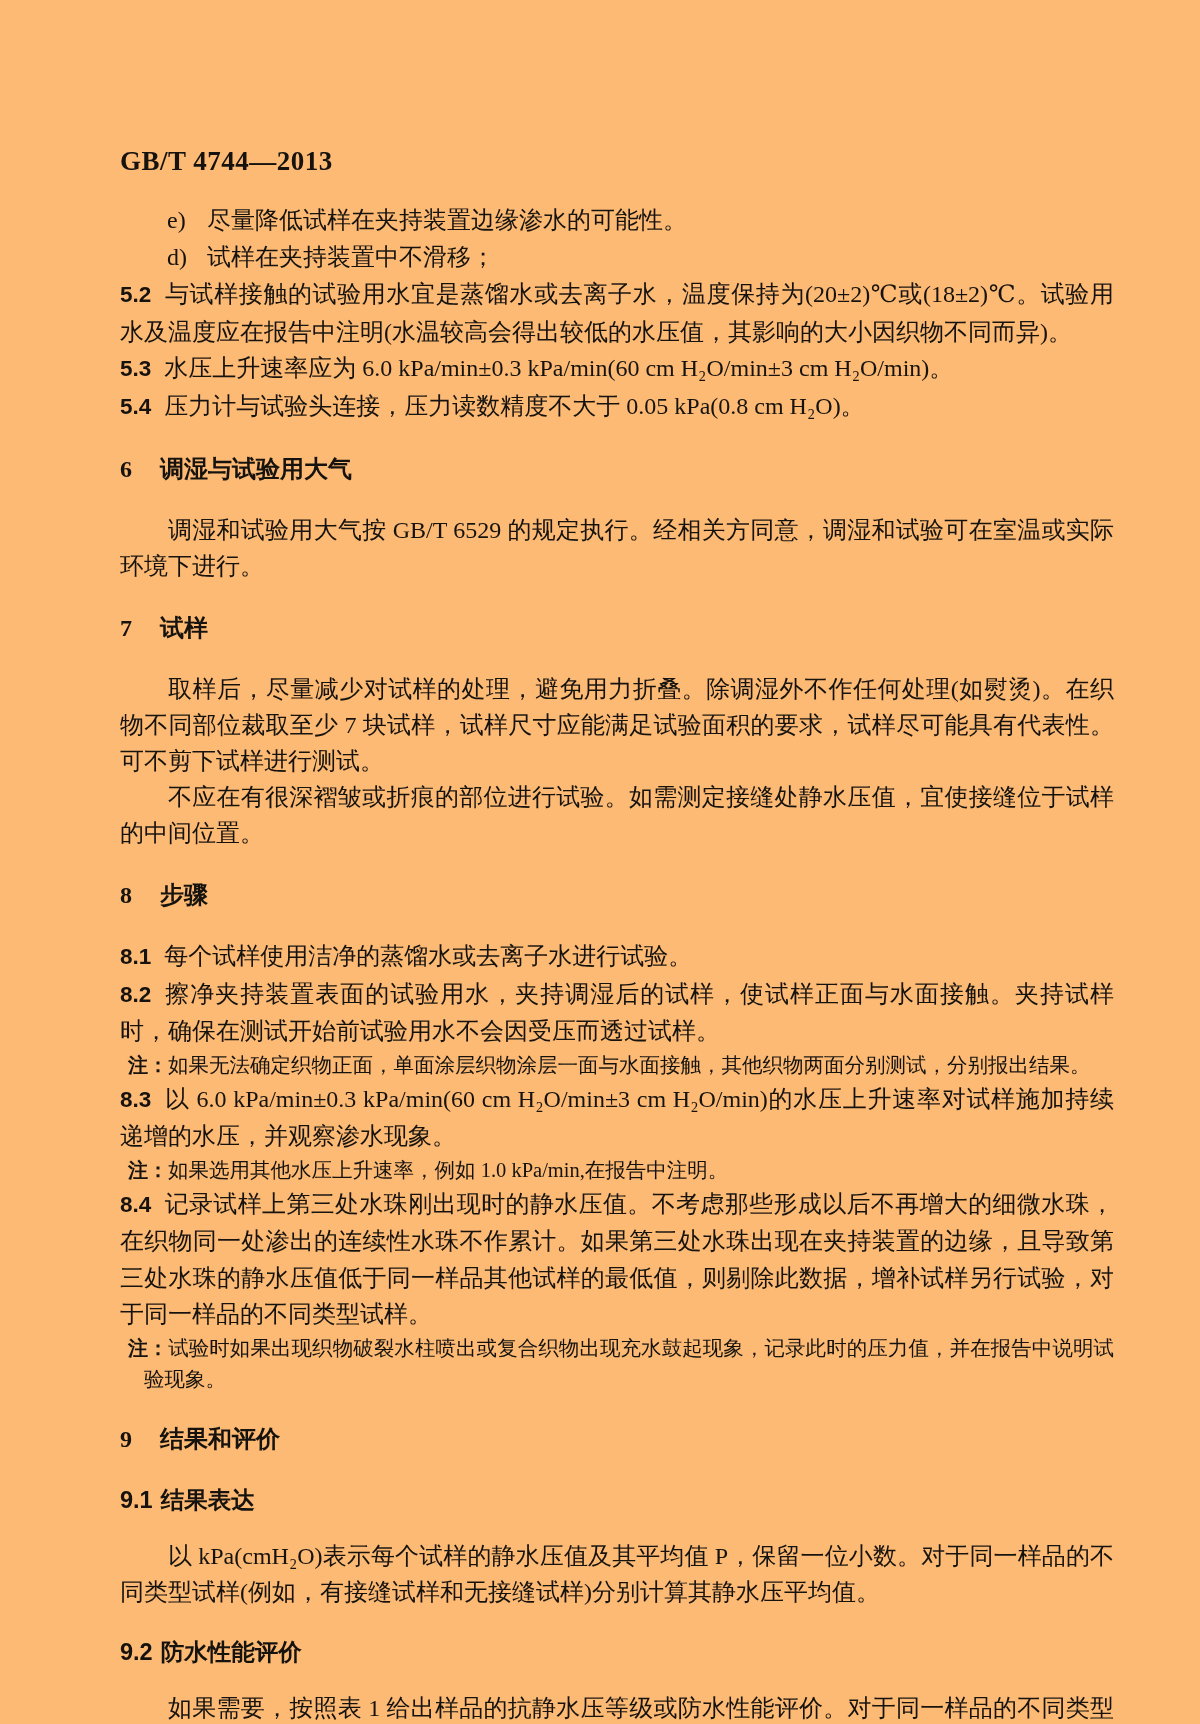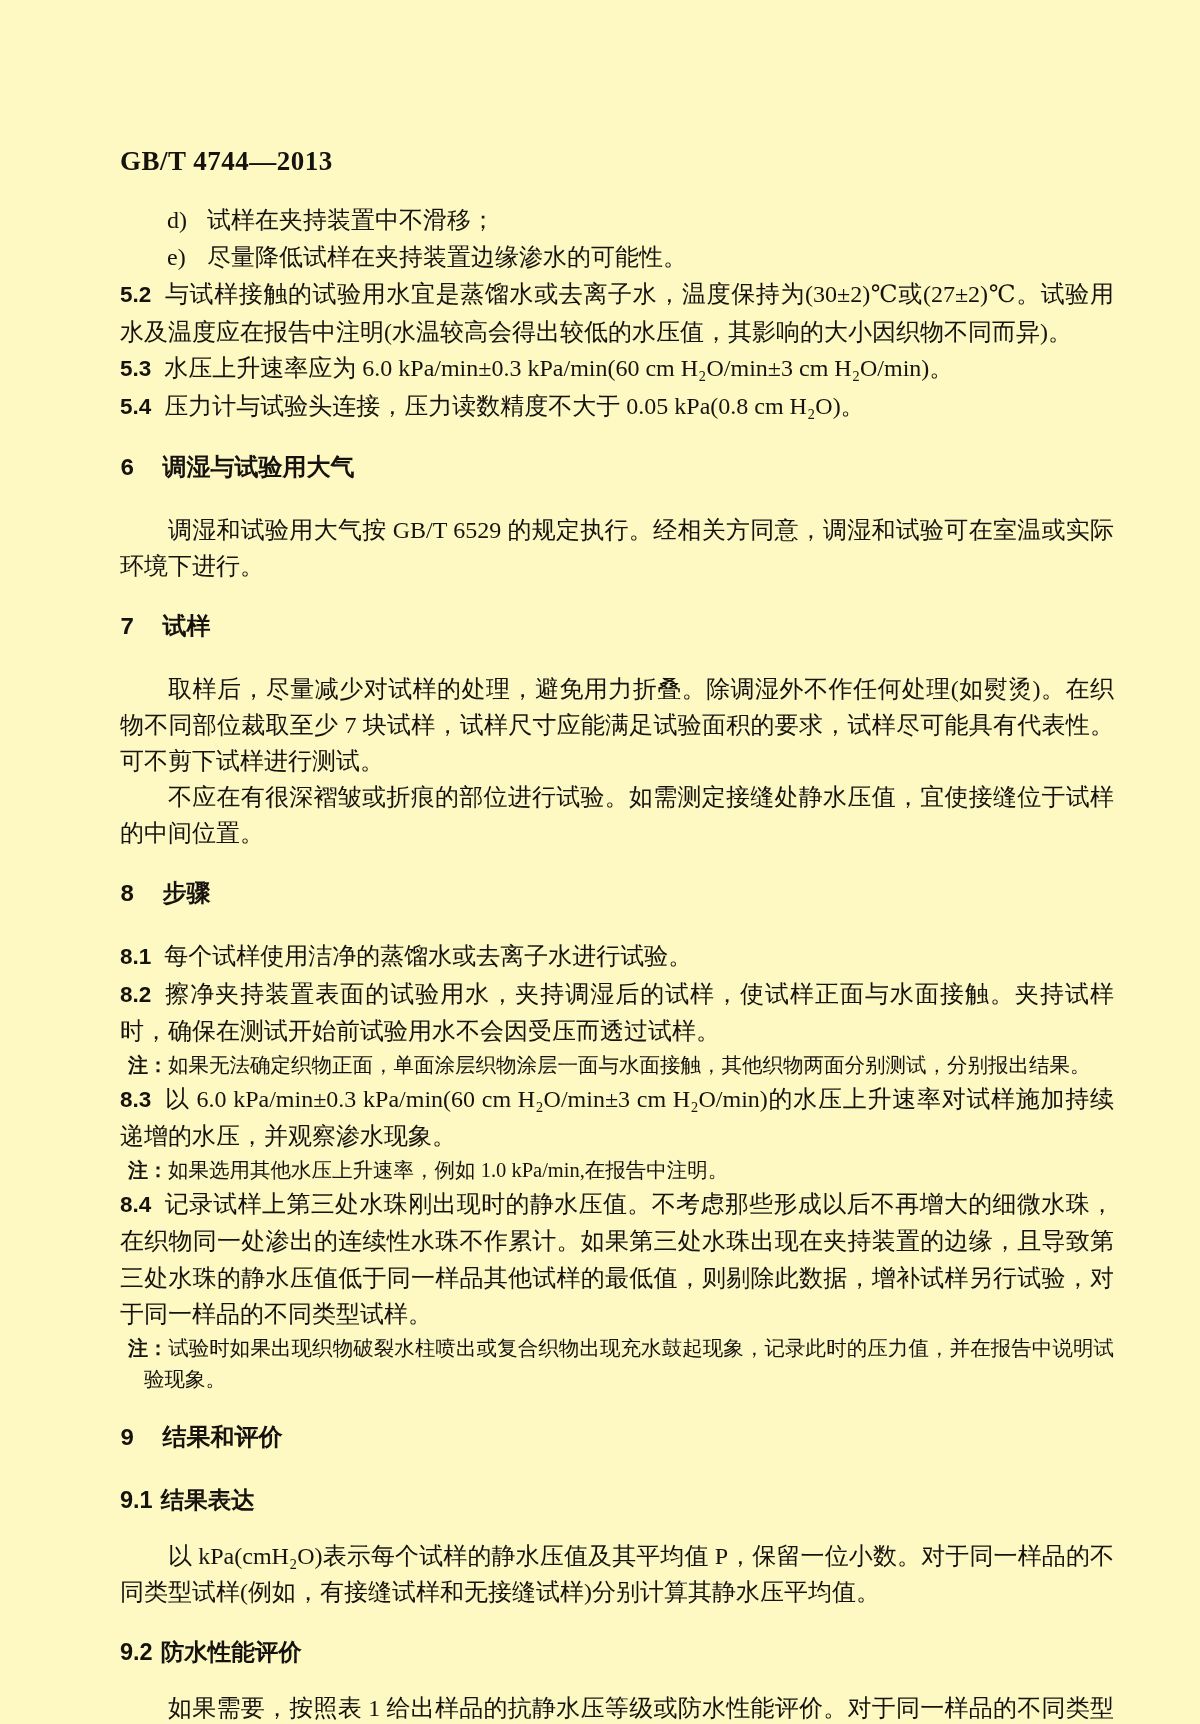--- a/index.html
+++ b/index.html
@@ -1,20 +1,20 @@
 <!DOCTYPE html>
 <html><head>
 <meta charset="utf-8">
 <style>
   * { margin: 0; padding: 0; box-sizing: border-box; }
   html, body { background: #ffffff; }
   .page {
     width: 1200px;
     height: 1724px;
-    background: #fef9c3;
+    background: #fdba74;
     color: #16130f;
     font-family: "Liberation Serif", "DejaVu Serif", serif;
     font-size: 24px;
     padding: 146px 86px 0 120px;
     position: relative;
     overflow: hidden;
   }
   .doc-header {
     font-weight: bold;
     font-size: 27px;
@@ -33,21 +33,21 @@
     text-align: justify;
   }
   .clause-num {
     font-family: "Liberation Sans", "DejaVu Sans", sans-serif;
     font-weight: bold;
     font-size: 22.5px;
     margin-right: 13px;
   }
   .section-heading {
     margin: 26px 0 25px 0;
-    font-family: Liberation Mono, monospace;
+    font-family: Liberation Serif, serif;
     font-weight: bold;
     font-size: 24px;
     line-height: 36px;
   }
   .sub-heading {
     margin: 24px 0 20px 0;
     font-family: "Liberation Sans", "DejaVu Sans", sans-serif;
     font-weight: bold;
     font-size: 23.5px;
     line-height: 36px;
@@ -74,25 +74,25 @@
   }
 </style>
 </head>
 <body>
 
 <div class="page">
 
   <div class="doc-header">GB/T 4744—2013</div>
 
   <div class="hang-list">
+    <p class="li"><span class="li-label">e)</span><span>尽量降低试样在夹持装置边缘渗水的可能性。</span></p>
     <p class="li"><span class="li-label">d)</span><span>试样在夹持装置中不滑移；</span></p>
-    <p class="li"><span class="li-label">e)</span><span>尽量降低试样在夹持装置边缘渗水的可能性。</span></p>
   </div>
 
-  <p class="clause"><span class="clause-num">5.2</span><span>与试样接触的试验用水宜是蒸馏水或去离子水，温度保持为(30±2)℃或(27±2)℃。试验用水及温度应在报告中注明(水温较高会得出较低的水压值，其影响的大小因织物不同而异)。</span></p>
+  <p class="clause"><span class="clause-num">5.2</span><span>与试样接触的试验用水宜是蒸馏水或去离子水，温度保持为(20±2)℃或(18±2)℃。试验用水及温度应在报告中注明(水温较高会得出较低的水压值，其影响的大小因织物不同而异)。</span></p>
   <p class="clause"><span class="clause-num">5.3</span><span>水压上升速率应为 6.0 kPa/min±0.3 kPa/min(60 cm H₂O/min±3 cm H₂O/min)。</span></p>
   <p class="clause"><span class="clause-num">5.4</span><span>压力计与试验头连接，压力读数精度不大于 0.05 kPa(0.8 cm H₂O)。</span></p>
 
   <h2 class="section-heading"><span class="heading-num">6</span><span>调湿与试验用大气</span></h2>
   <p class="para">调湿和试验用大气按 GB/T 6529 的规定执行。经相关方同意，调湿和试验可在室温或实际环境下进行。</p>
 
   <h2 class="section-heading"><span class="heading-num">7</span><span>试样</span></h2>
   <p class="para">取样后，尽量减少对试样的处理，避免用力折叠。除调湿外不作任何处理(如熨烫)。在织物不同部位裁取至少 7 块试样，试样尺寸应能满足试验面积的要求，试样尽可能具有代表性。可不剪下试样进行测试。</p>
   <p class="para">不应在有很深褶皱或折痕的部位进行试验。如需测定接缝处静水压值，宜使接缝位于试样的中间位置。</p>
 

